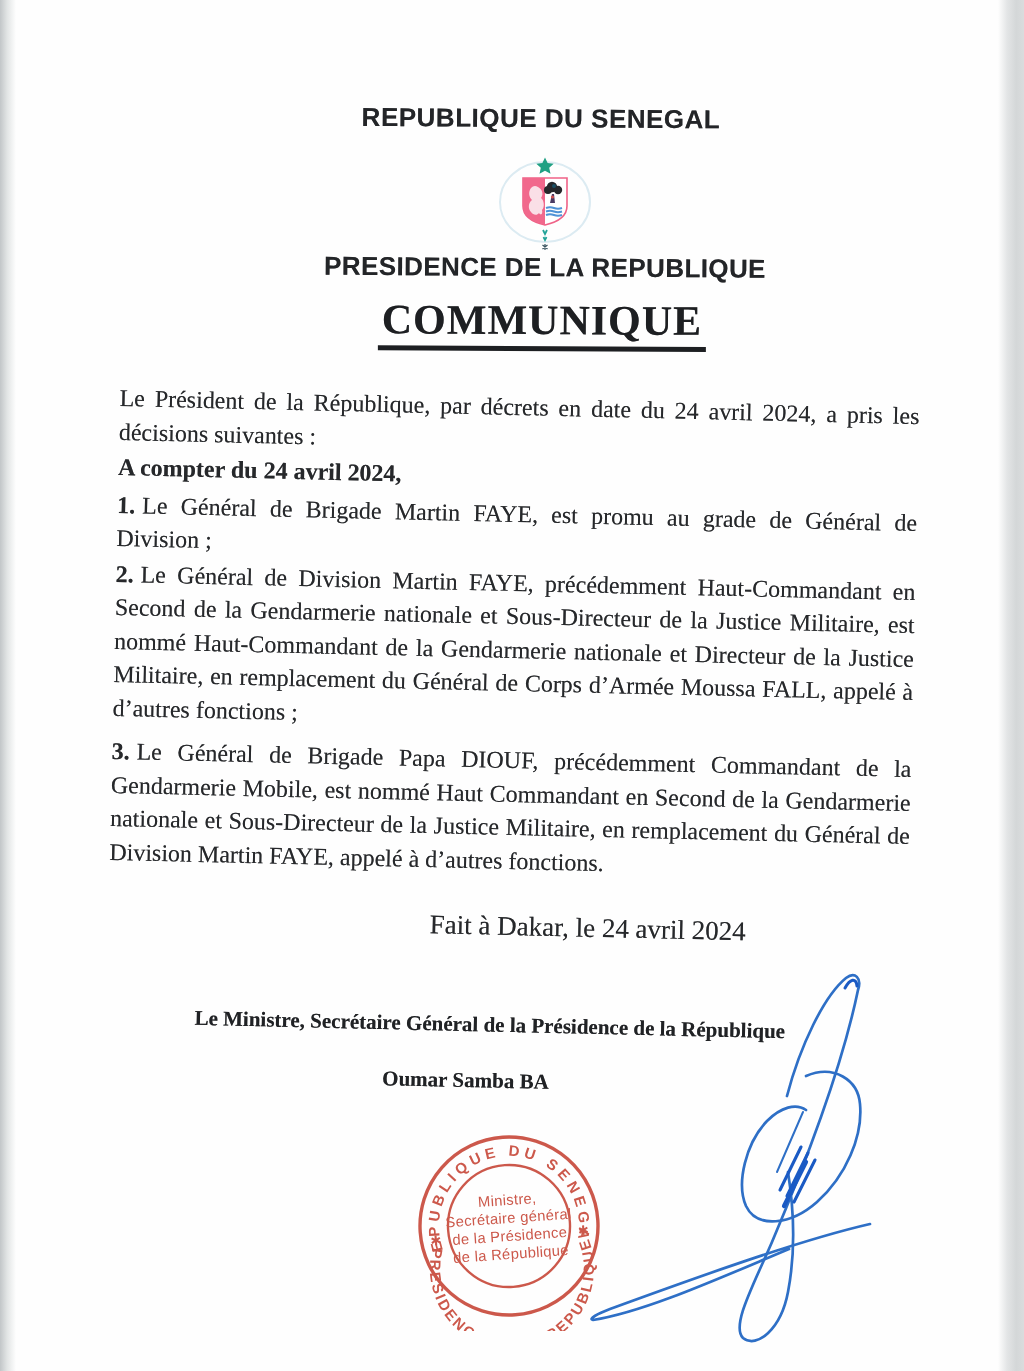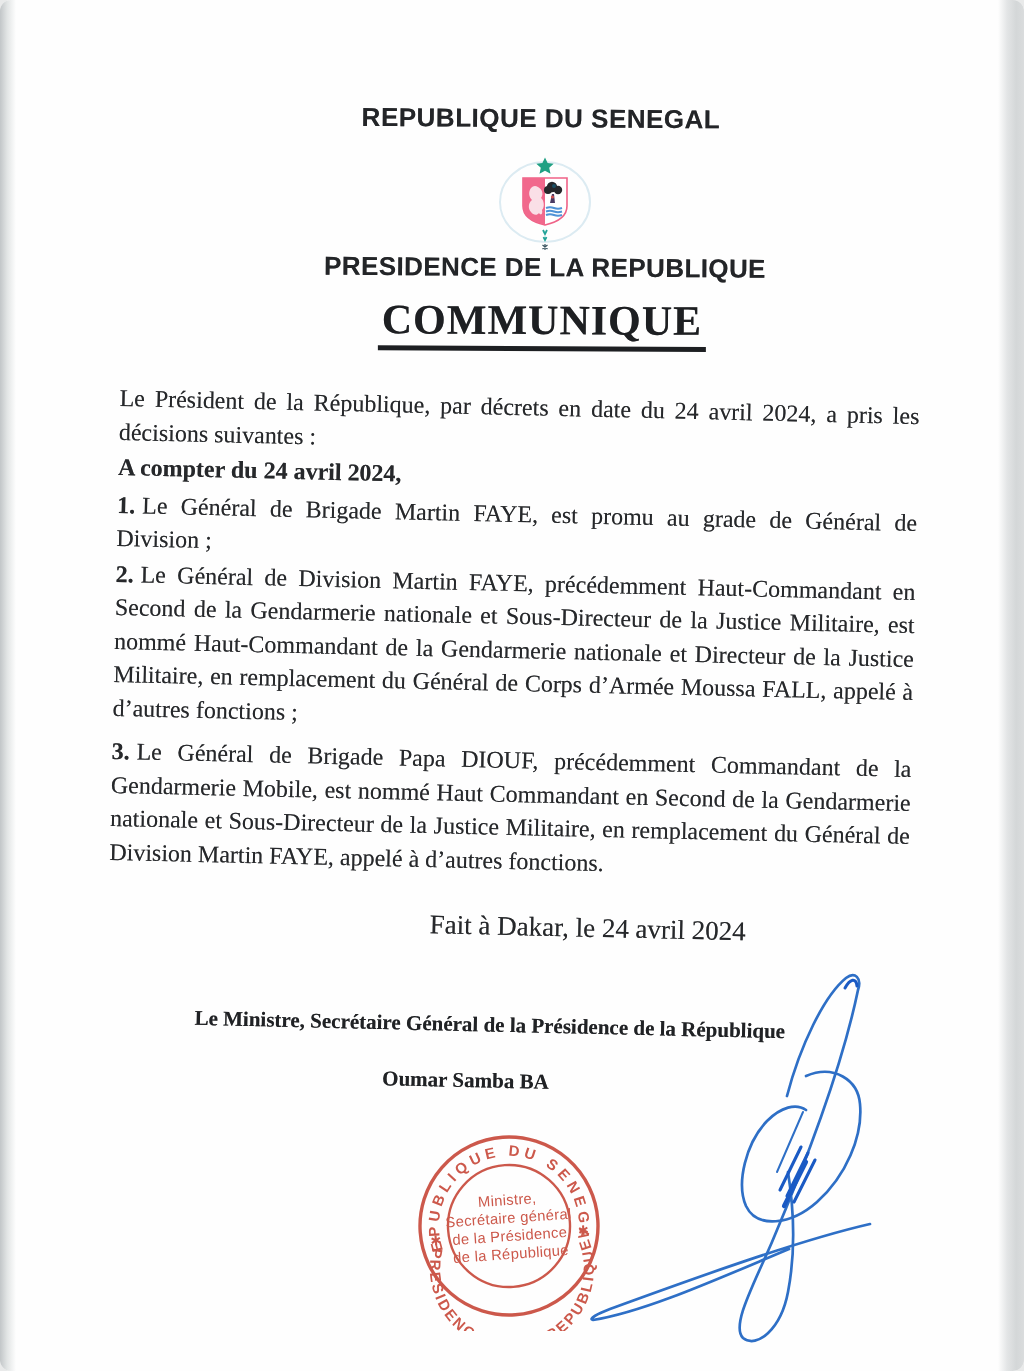--- a/index.html
+++ b/index.html
@@ -1,21 +1,20 @@
 <!DOCTYPE html>
 <html><head>
 <meta charset="utf-8">
 <style>
   html,body{margin:0;padding:0;background:#e9eaea;}
   .page{
     position:relative;width:1024px;height:1371px;margin:0 auto;
     background:#fefefe;overflow:hidden;
     font-family:"Liberation Serif", serif;
     color:#26282b;
-    border-radius:11px;
   }
   
   .edge-left{position:absolute;left:0;top:0;bottom:0;width:16px;
     background:linear-gradient(to right,#c2c6c8 0%,#e2e5e5 45%,rgba(255,255,255,0) 100%);}
   .edge-right{position:absolute;right:0;top:0;bottom:0;width:26px;
     background:linear-gradient(to right,rgba(255,255,255,0) 0%,#e3e5e6 35%,#d4d7d8 70%,#dadcdd 100%);}
   .soft{text-shadow:0 0 0.6px rgba(40,40,40,0.55);}
 
   .hdr{position:absolute;left:0;right:0;text-align:center;
     font-family:"Liberation Sans", sans-serif;font-weight:bold;color:#232528;}

